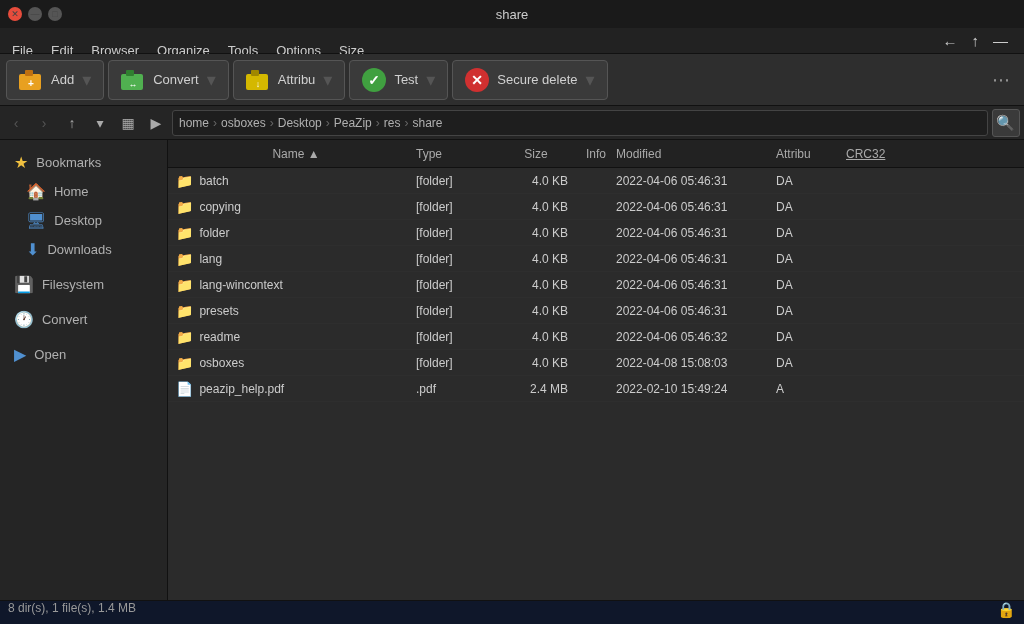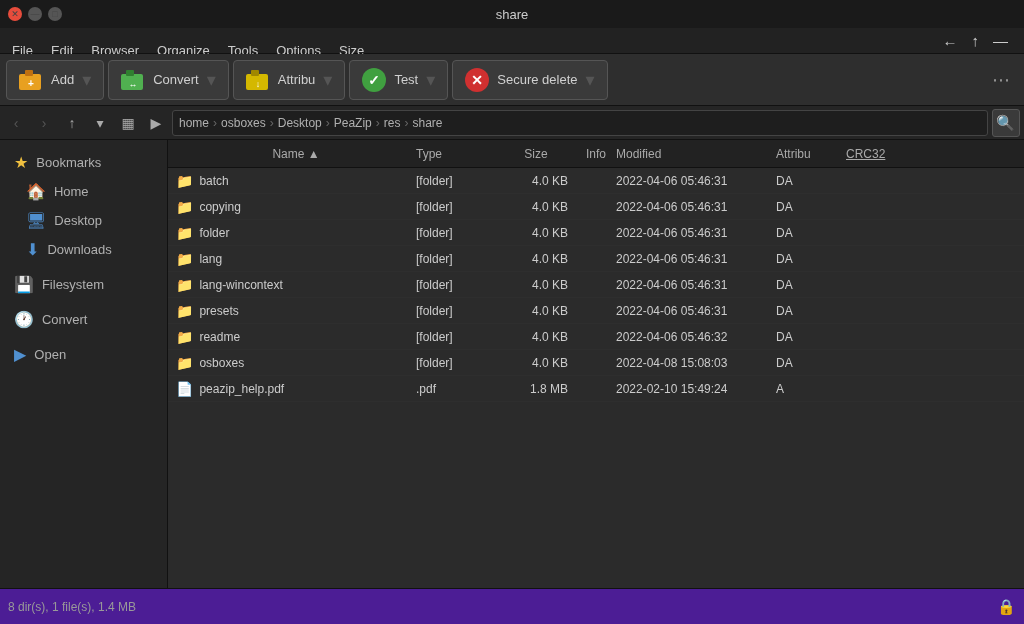--- a/index.html
+++ b/index.html
@@ -275,24 +275,23 @@
     .folder-icon { color: #e8a020; font-size: 14px; margin-right: 6px; }
     .pdf-icon { color: #e04040; font-size: 14px; margin-right: 6px; }
     .file-name-cell {
       width: 240px;
       display: flex;
       align-items: center;
     }
 
     
     #statusbar {
-      background: #4c1d95;
-      height: 36px;
-      display: flex;
-      align-items: center;
+      background: #0f172a;
+      height: 24px;
+      display: flex;
       padding: 0 8px;
       border-top: 1px solid #111;
       flex-shrink: 0;
       justify-content: space-between;
     }
     #statusbar-text { color: #999; font-size: 12px; }
     #statusbar-lock { color: #888; font-size: 15px; }
 
     
     ::-webkit-scrollbar { width: 8px; height: 8px; }
@@ -560,21 +559,21 @@
       <div class="file-cell col-modified">2022-04-08 15:08:03</div>
       <div class="file-cell col-attrib">DA</div>
       <div class="file-cell col-crc"></div>
     </div>
         <div class="file-row">
       <div class="file-cell file-name-cell">
         <span class="pdf-icon">📄</span>
         <span>peazip_help.pdf</span>
       </div>
       <div class="file-cell col-type">.pdf</div>
-      <div class="file-cell col-size" style="text-align:right; padding-right:8px;">1.8 MB</div>
+      <div class="file-cell col-size" style="text-align:right; padding-right:8px;">2.4 MB</div>
       <div class="file-cell col-info"></div>
       <div class="file-cell col-modified">2022-02-10 15:49:24</div>
       <div class="file-cell col-attrib">A</div>
       <div class="file-cell col-crc"></div>
     </div>
       </div>
   </div>
 </div>
 
 <div id="statusbar">

